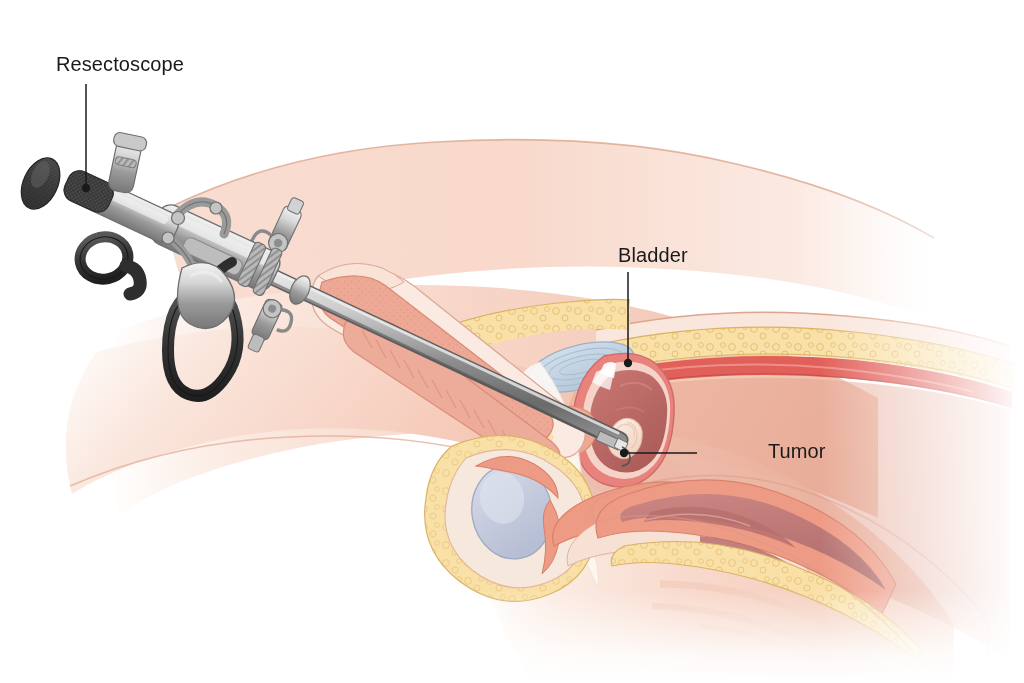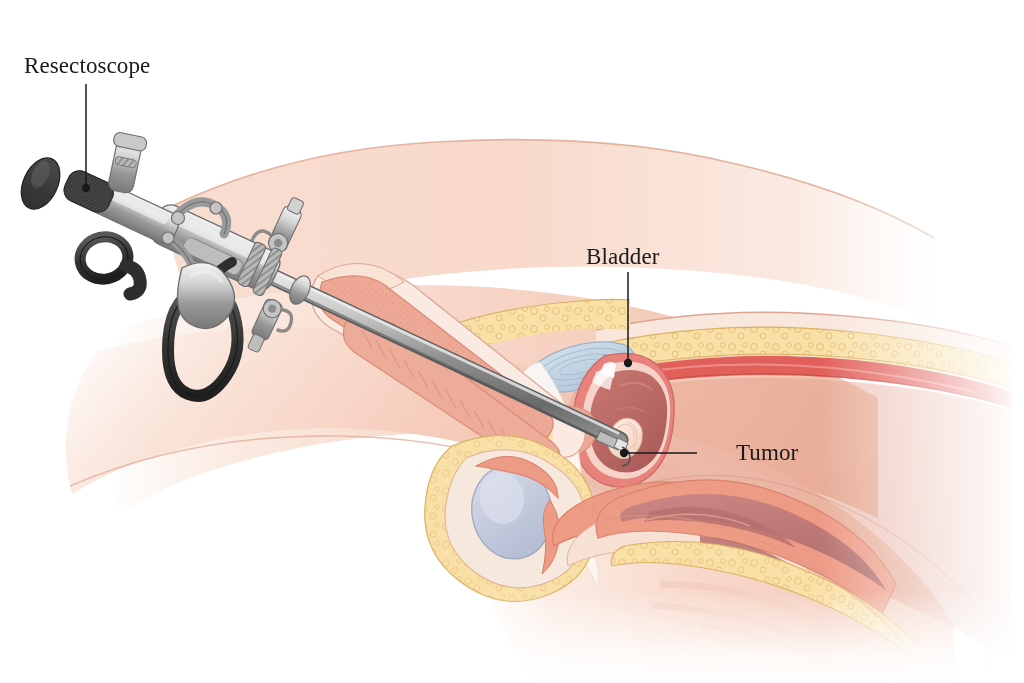--- a/index.html
+++ b/index.html
@@ -21,26 +21,27 @@
   #art {
     position: absolute;
     left: 0;
     top: 0;
     width: 1024px;
     height: 683px;
   }
   .anno-label {
     position: absolute;
     color: #1a1a1a;
-    font-family: Liberation Serif, serif;
-    font-size: 23px;
+    font-family: Liberation Sans, sans-serif;
+    font-size: 20px;
     font-weight: 500;
     letter-spacing: 0.1px;
     white-space: nowrap;
     line-height: 1;
+    margin-left: 32px;
   }
   #label-resectoscope { left: 24px;  top: 54px; }
   #label-bladder     { left: 586px; top: 245px; text-align: right; }
   #label-tumor       { left: 736px; top: 441px; }
 </style>
 </head>
 <body>
 
 <div id="figure">
 

